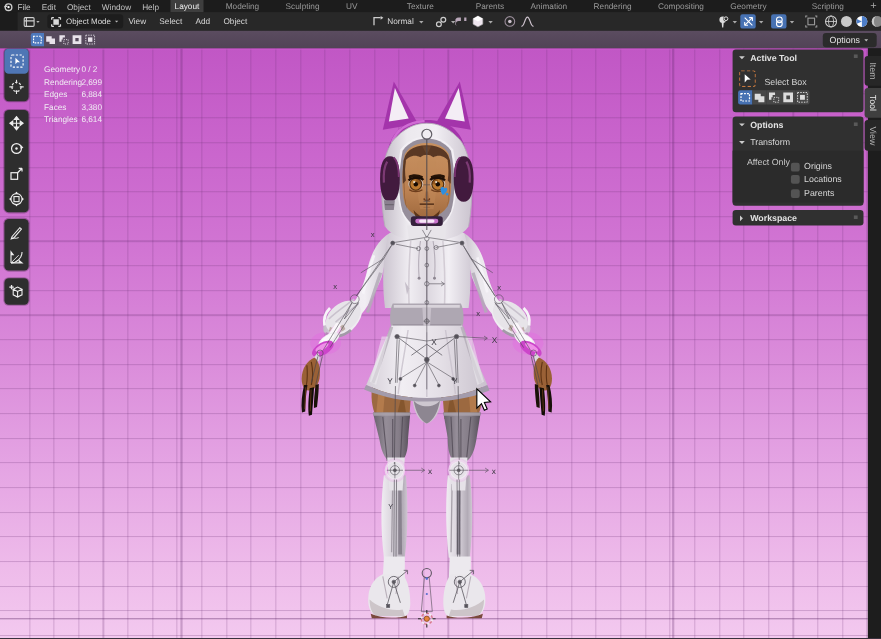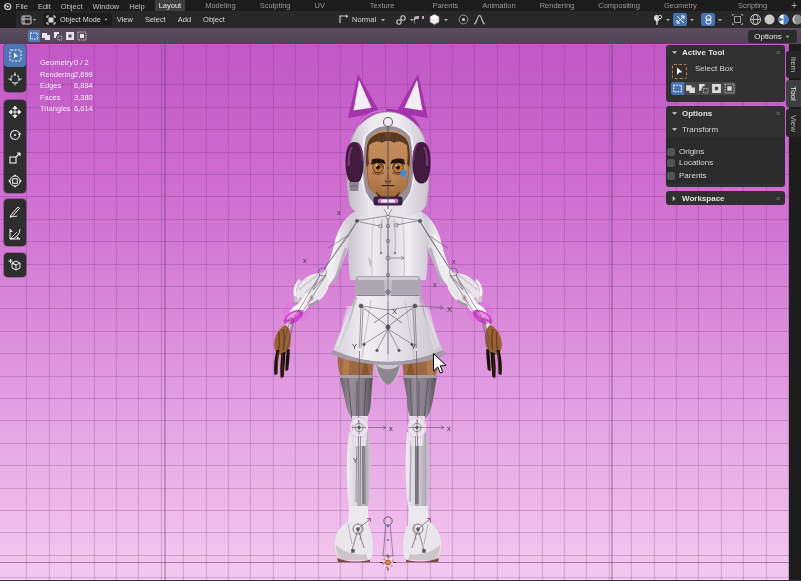--- a/index.html
+++ b/index.html
@@ -633,21 +633,21 @@
   </div>
 
   <div class="npanel abs" style="top:1px;height:57px">
     <div class="phead">
           <svg width="7" height="7" viewBox="0 0 8 8" style="margin-right:4px">
             <path d="M1,2.5 l3,3 3,-3z" fill="#ccc"></path>
           </svg>
           <b>Active Tool</b>
           <span class="grip">≡</span>
         </div>
-    <div style="display:flex;align-items:flex-start;padding:4px 6px 3px">
+    <div style="display:flex;align-items:flex-end;padding:4px 6px 3px">
       <div style="width:15px;height:15px;border:1px dashed #c8793f;border-radius:2px;display:flex;align-items:center;justify-content:center">
             <svg width="9" height="10" viewBox="0 0 9 10">
               <path d="M2,0.5 l0,7.5 2.2,-2.4 3.2,-0.3z" fill="#fff"></path>
             </svg>
           </div>
       <span style="margin-left:8px;color:#d5d5d5">Select Box</span>
     </div>
     <div style="display:flex;padding:0 5px">
       <div style="width:13px;height:13px;background:#4772b3;border-radius:2px 0 0 2px;display:flex;align-items:center;justify-content:center">
             <svg width="11" height="11" viewBox="0 0 10 10">
@@ -684,20 +684,21 @@
             <path d="M1,2.5 l3,3 3,-3z" fill="#ccc"></path>
           </svg>
           <b>Options</b>
           <span class="grip">≡</span>
         </div>
     <div class="phead" style="height:16px;color:#d8d8d8"><svg width="7" height="7" viewBox="0 0 8 8" style="margin-right:4px">
             <path d="M1,2.5 l3,3 3,-3z" fill="#ccc"></path>
           </svg>Transform</div>
     <div style="background:#2b2b2b;height:47px;padding-top:6px">
       <div style="display:flex">
+        <span style="width:52px;text-align:right;color:#c9c9c9">Affect Only</span>
         <div style="margin-left:1px">
           <div style="display:flex;align-items:flex-end;height:13px"><span style="width:8px;height:8px;background:#545454;border-radius:2px;margin-right:4px"></span>Origins</div>
           <div style="display:flex;align-items:center;height:13px"><span style="width:8px;height:8px;background:#545454;border-radius:2px;margin-right:4px"></span>Locations</div>
           <div style="display:flex;align-items:center;height:13px"><span style="width:8px;height:8px;background:#545454;border-radius:2px;margin-right:4px"></span>Parents</div>
         </div>
       </div>
     </div>
   </div>
   <div class="npanel abs" style="top:147px;height:14px">
     <div class="phead" style="height:14px">

